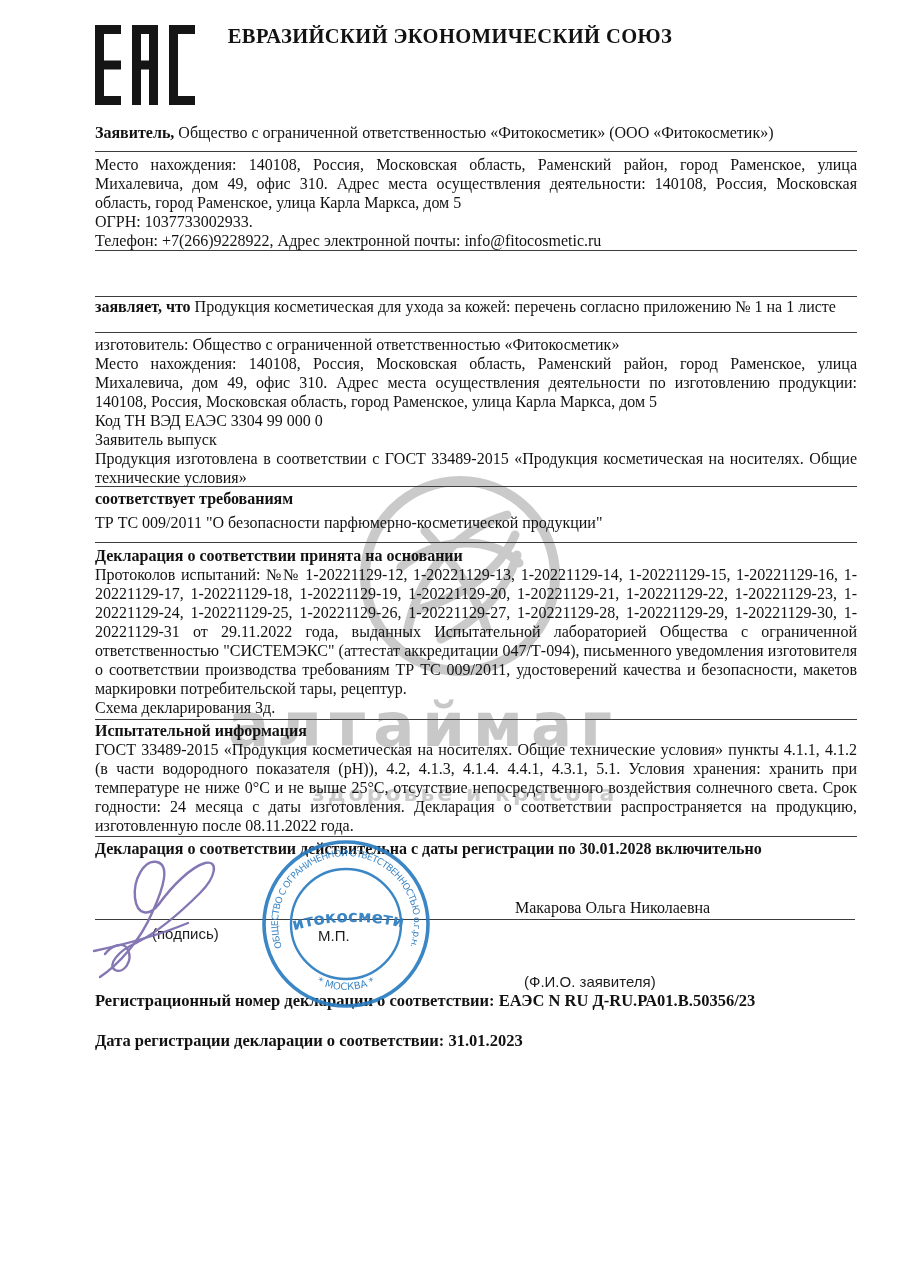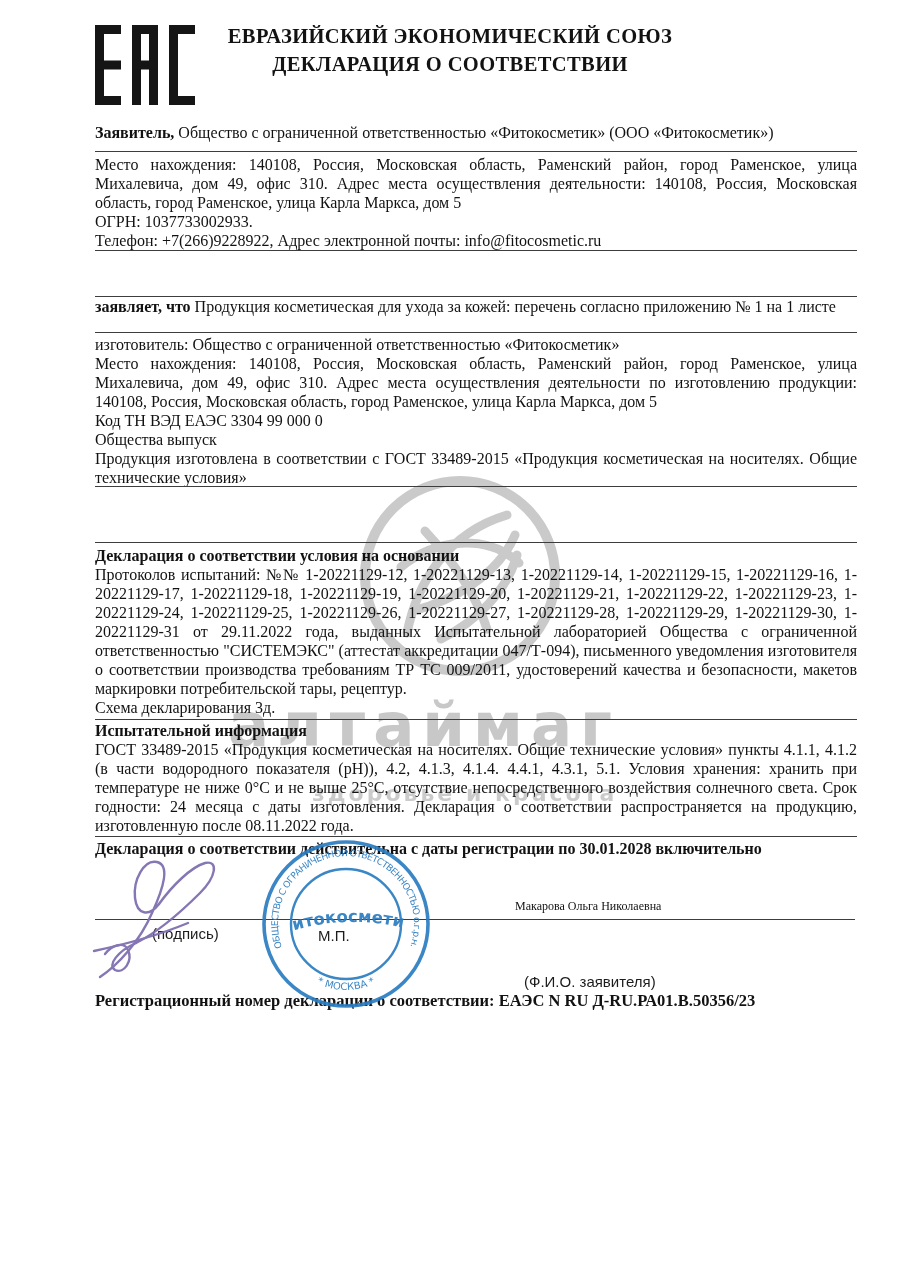--- a/index.html
+++ b/index.html
@@ -35,21 +35,21 @@
   .hr{position:absolute;left:95px;width:762px;border-top:1.7px solid #3d3d3d;z-index:1;}
   .h-gap{margin-bottom:5px;}
   
   .sig-svg{position:absolute;left:88px;top:852px;width:150px;height:132px;z-index:3;}
   .stamp-svg{position:absolute;left:260px;top:838px;width:172px;height:172px;z-index:3;opacity:.92;}
   .sig-line{position:absolute;left:95px;top:919px;width:760px;border-top:1.7px solid #3d3d3d;z-index:1;}
   .cap{position:absolute;z-index:2;font-family:"Liberation Sans", sans-serif;font-size:15px;color:#1c1c1c;}
   .cap-podpis{left:152px;top:925px;}
   .cap-mp{left:318px;top:927px;}
   .cap-fio{left:524px;top:925px;margin-top:48px;}
-  .sig-name{position:absolute;left:515px;top:899px;z-index:2;font-size:12px;}
+  .sig-name{position:absolute;left:515px;top:899px;z-index:2;font-size:16px;}
   .reg{position:absolute;left:95px;width:762px;z-index:1;font-weight:700;font-size:16.5px;}
 </style>
 </head>
 <body>
 
 <div class="page">
 
   <svg class="wm wm-logo" viewBox="0 0 210 210">
     <g fill="none" stroke="#bdbdbd" stroke-width="9" stroke-linecap="round">
       <circle cx="105" cy="105" r="95" stroke-width="10"></circle>
@@ -74,21 +74,20 @@
       <rect x="37" y="0" width="26" height="9"></rect>
       <rect x="37" y="35.5" width="26" height="9"></rect>
       <rect x="74" y="0" width="9" height="80"></rect>
       <rect x="74" y="0" width="26" height="9"></rect>
       <rect x="74" y="71" width="26" height="9"></rect>
     </g>
   </svg>
 
   <div class="doc-title">
     <div>ЕВРАЗИЙСКИЙ ЭКОНОМИЧЕСКИЙ СОЮЗ</div>
-    <div>ДЕКЛАРАЦИЯ О СООТВЕТСТВИИ</div>
   </div>
 
   <div class="sec" style="top:123px;">
     <span class="b">Заявитель,</span><span> Общество с ограниченной ответственностью «Фитокосметик» (ООО «Фитокосметик»)</span>
   </div>
   <div class="hr" style="top:151px;"></div>
 
   <div class="sec" style="top:155px;">
     <div class="just">Место нахождения: 140108, Россия, Московская область, Раменский район, город Раменское, улица Михалевича, дом 49, офис 310. Адрес места осуществления деятельности: 140108, Россия, Московская область, город Раменское, улица Карла Маркса, дом 5</div>
     <div>ОГРН: 1037733002933.</div>
@@ -100,29 +99,33 @@
 
   <div class="sec just" style="top:298px;line-height:17px;">
     <span class="b">заявляет, что</span><span> Продукция косметическая для ухода за кожей: перечень согласно приложению № 1 на 1 листе</span>
   </div>
   <div class="hr" style="top:332px;"></div>
 
   <div class="sec" style="top:335px;">
     <div>изготовитель: Общество с ограниченной ответственностью «Фитокосметик»</div>
     <div class="just">Место нахождения: 140108, Россия, Московская область, Раменский район, город Раменское, улица Михалевича, дом 49, офис 310. Адрес места осуществления деятельности по изготовлению продукции: 140108, Россия, Московская область, город Раменское, улица Карла Маркса, дом 5</div>
     <div>Код ТН ВЭД ЕАЭС 3304 99 000 0</div>
-    <div>Общества выпуск</div>
+    <div>Заявитель выпуск</div>
     <div class="just">Продукция изготовлена в соответствии с ГОСТ 33489-2015 «Продукция косметическая на носителях. Общие технические условия»</div>
   </div>
   <div class="hr" style="top:486px;"></div>
 
+  <div class="sec" style="top:489px;">
+    <div class="b h-gap">соответствует требованиям</div>
+    <div>ТР ТС 009/2011 "О безопасности парфюмерно-косметической продукции"</div>
+  </div>
   <div class="hr" style="top:542px;"></div>
 
   <div class="sec" style="top:546px;">
-    <div class="b">Декларация о соответствии условия на основании</div>
+    <div class="b">Декларация о соответствии принята на основании</div>
     <div class="just">Протоколов испытаний: №№ 1-20221129-12, 1-20221129-13, 1-20221129-14, 1-20221129-15, 1-20221129-16, 1-20221129-17, 1-20221129-18, 1-20221129-19, 1-20221129-20, 1-20221129-21, 1-20221129-22, 1-20221129-23, 1-20221129-24, 1-20221129-25, 1-20221129-26, 1-20221129-27, 1-20221129-28, 1-20221129-29, 1-20221129-30, 1-20221129-31 от 29.11.2022 года, выданных Испытательной лабораторией Общества с ограниченной ответственностью "СИСТЕМЭКС" (аттестат аккредитации 047/Т-094), письменного уведомления изготовителя о соответствии производства требованиям ТР ТС 009/2011, удостоверений качества и безопасности, макетов маркировки потребительской тары, рецептур.</div>
     <div>Схема декларирования 3д.</div>
   </div>
   <div class="hr" style="top:719px;"></div>
 
   <div class="sec" style="top:721px;">
     <div class="b">Испытательной информация</div>
     <div class="just">ГОСТ 33489-2015 «Продукция косметическая на носителях. Общие технические условия» пункты 4.1.1, 4.1.2 (в части водородного показателя (рН)), 4.2, 4.1.3, 4.1.4. 4.4.1, 4.3.1, 5.1. Условия хранения: хранить при температуре не ниже 0°С и не выше 25°С, отсутствие непосредственного воздействия солнечного света. Срок годности: 24 месяца с даты изготовления. Декларация о соответствии распространяется на продукцию, изготовленную после 08.11.2022 года.</div>
   </div>
   <div class="hr" style="top:836px;"></div>
@@ -160,14 +163,15 @@
       <textPath href="#centerPath" startOffset="50%" text-anchor="middle">"Фитокосметик"</textPath>
     </text>
   </svg>
 
   <div class="cap cap-podpis">(подпись)</div>
   <div class="cap cap-mp">М.П.</div>
   <div class="sig-name">Макарова Ольга Николаевна</div>
   <div class="cap cap-fio">(Ф.И.О. заявителя)</div>
 
   <div class="reg" style="top:991px;">Регистрационный номер декларации о соответствии: ЕАЭС N RU Д-RU.РА01.В.50356/23</div>
+  <div class="reg" style="top:1031px;">Дата регистрации декларации о соответствии: 31.01.2023</div>
 
 </div>
 
 </body></html>

